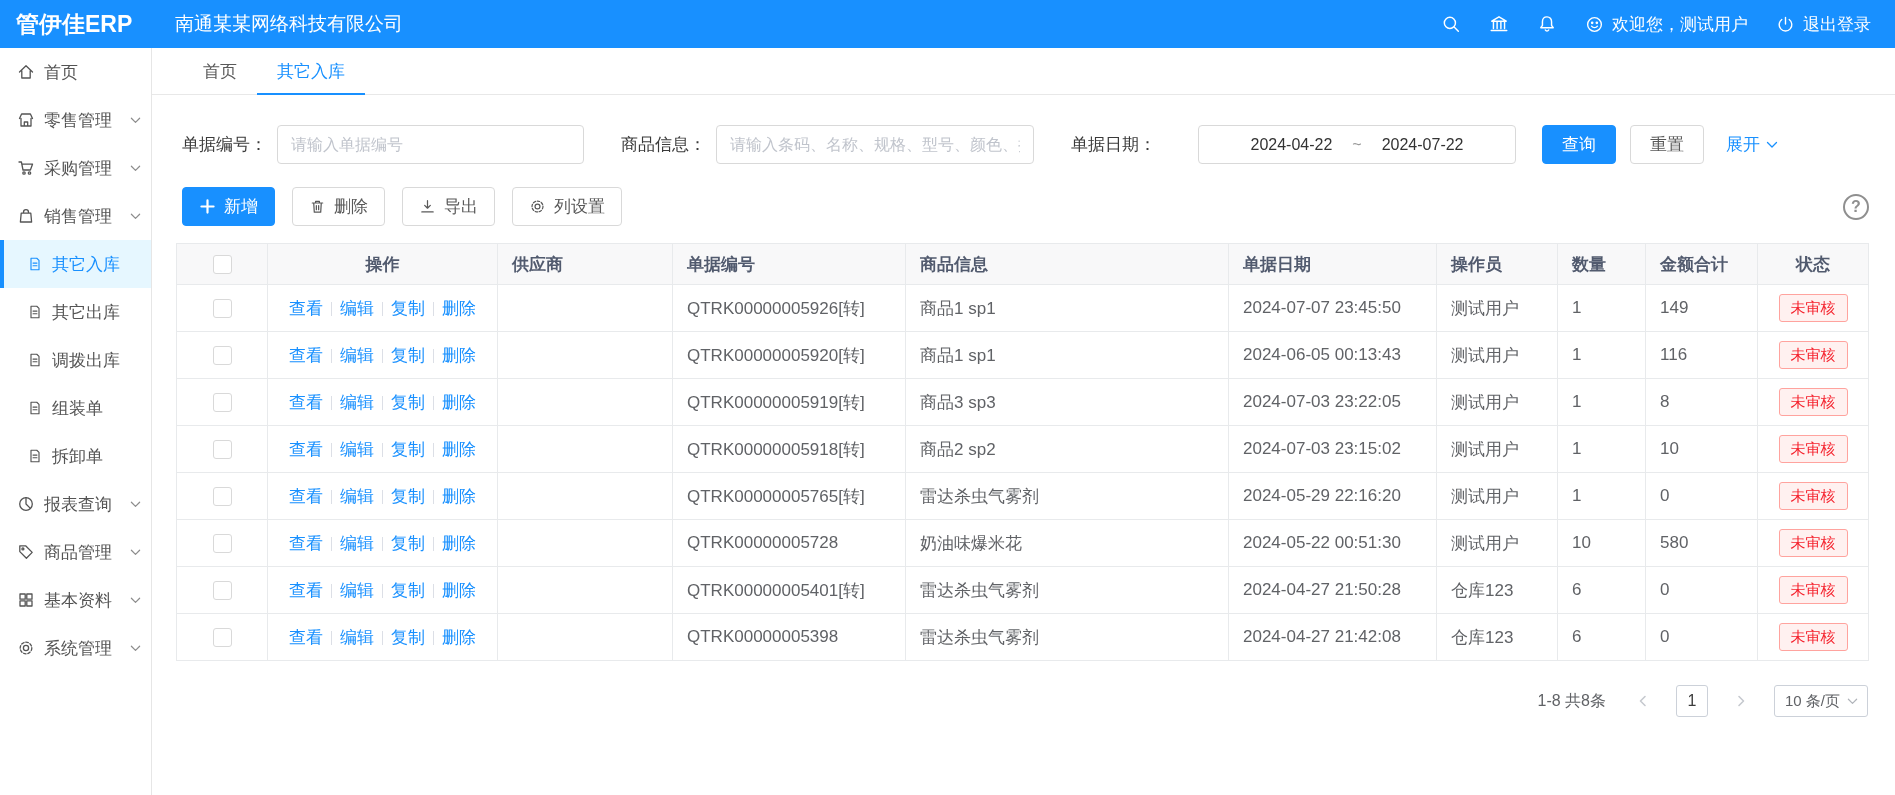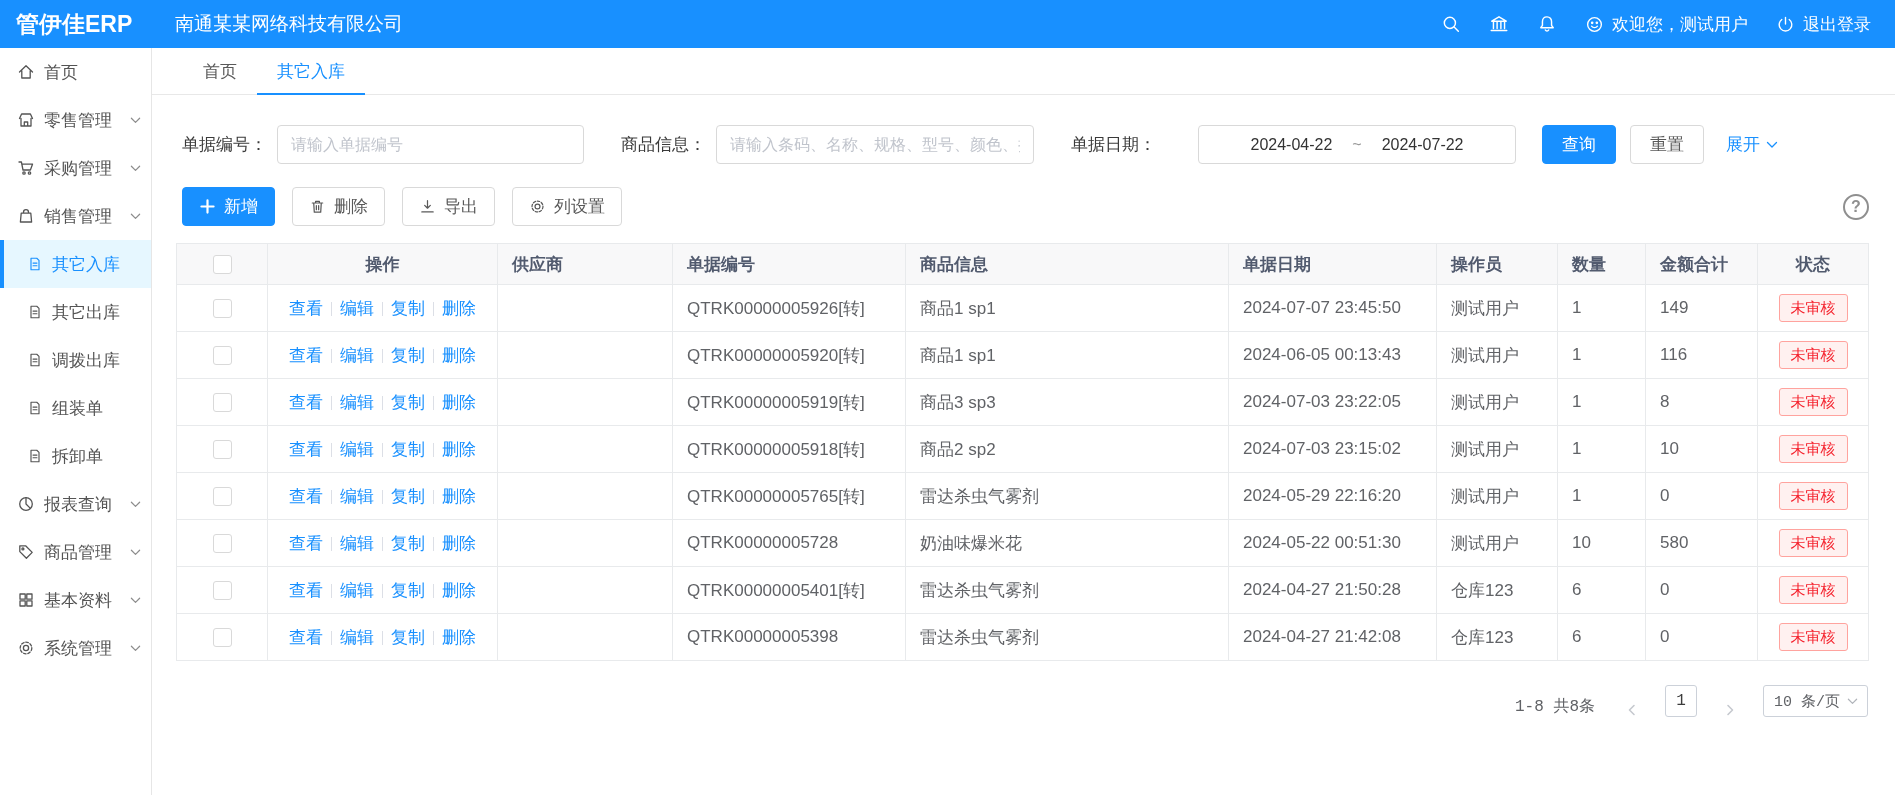--- a/index.html
+++ b/index.html
@@ -74,22 +74,22 @@
   th.col-ops, td.col-ops { text-align:center; padding:0 6px; }
   th.col-status, td.col-status { text-align:center; }
   .checkbox { display:inline-block; width:19px; height:19px; border:1px solid #d9d9d9; border-radius:3px; background:#fff;
     vertical-align:middle; cursor:pointer; }
   td.col-ops a { color:#1890ff; text-decoration:none; cursor:pointer; }
   .sep { display:inline-block; width:1px; height:14px; background:#dcdfe6; margin:0 8px; vertical-align:-2px; }
   .status-badge { display:inline-block; padding:4px 11px; border:1px solid #ffa39e; border-radius:3px; color:#f5222d;
     background:#fff1f0; font-size:15px; line-height:1.2; }
 
   
-  .pagination { display:flex; align-items:flex-end; justify-content:flex-end; padding:24px 27px 0 0; gap:26px;
-    font-size:16px; color:#606266;font-family:Liberation Mono, monospace; }
+  .pagination { display:flex; align-items:center; justify-content:flex-end; padding:24px 27px 0 0; gap:26px;
+    font-size:16px; color:#606266; }
   .pg-total { margin-right:4px; }
   .pg-chev { width:14px; height:14px; color:#c6c9cf; cursor:pointer; display:inline-flex; }
   .pg-chev svg { width:14px; height:14px; stroke-width:1.6; }
   .pg-page { min-width:32px; height:32px; border:1px solid #ccd1d9; border-radius:3px; display:flex; align-items:center;
     justify-content:center; color:#3c3c3c; cursor:pointer; background:#fff; }
   .pg-size { height:32px; border:1px solid #ccd1d9; border-radius:3px; display:flex; align-items:center; gap:7px;
     padding:0 9px 0 10px; cursor:pointer; font-size:15px; color:#606266; background:#fff; }
   .pg-size svg { width:11px; height:7px; color:#b0b4ba; }
 </style>
 </head>

